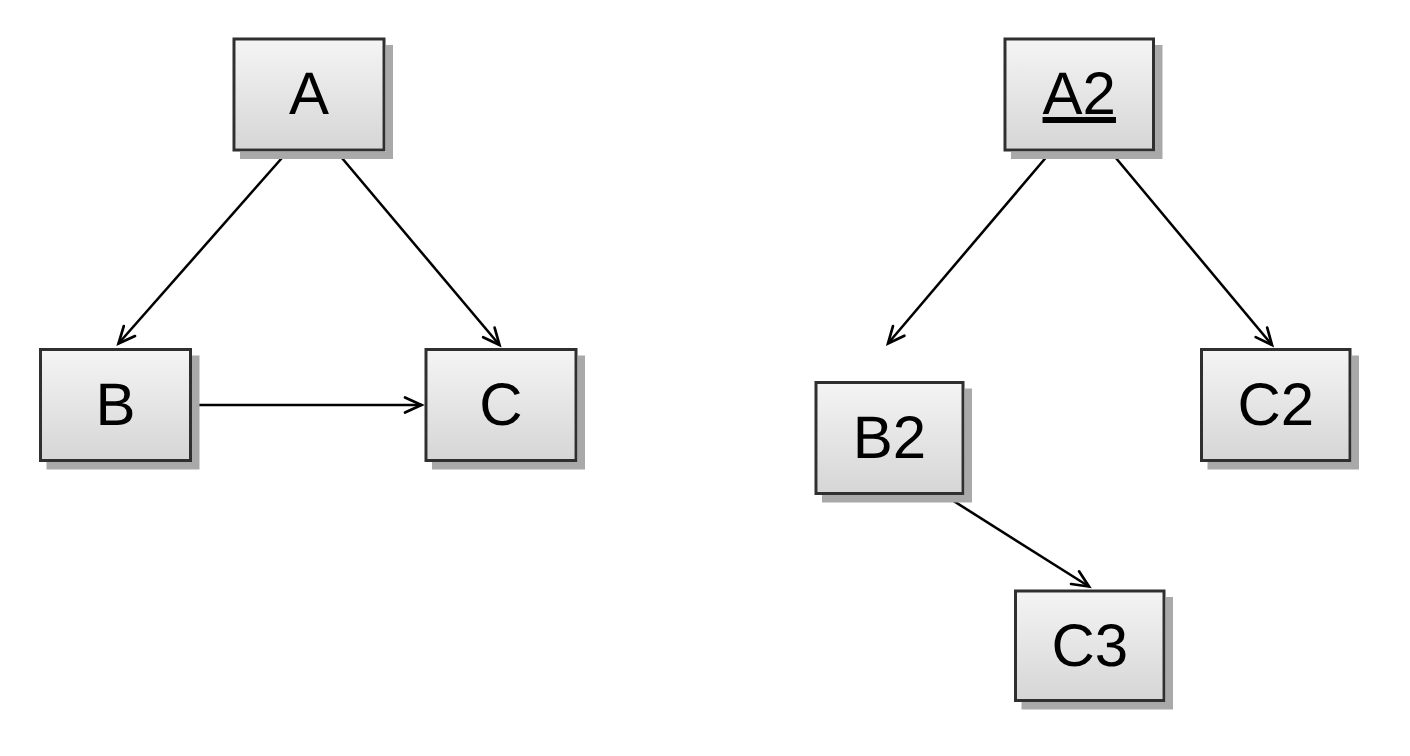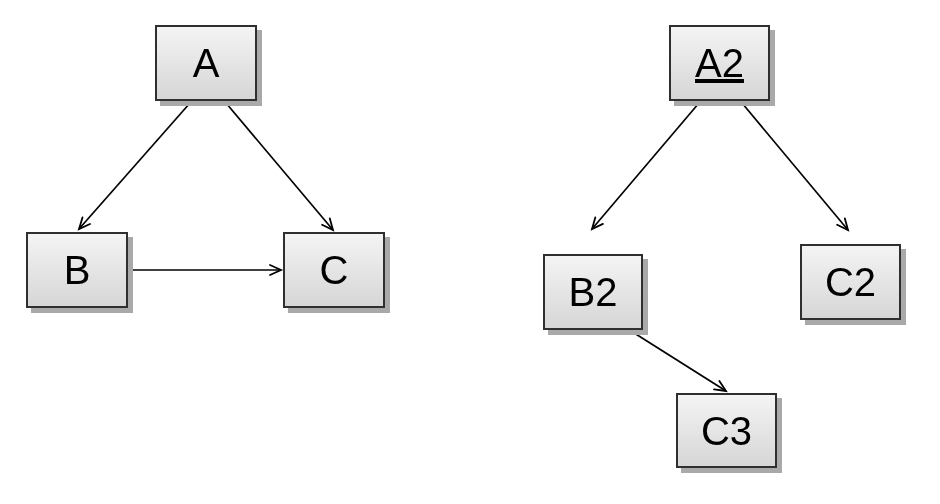--- a/index.html
+++ b/index.html
@@ -85,21 +85,21 @@
           <span class="node-label">C</span>
         </div>
       </div>
       <div>
         <div class="node" style="left: 669px; top: 25px; width: 101px; height: 76px; text-decoration: underline;">
           <span class="node-label">A2</span>
         </div>
         <div class="node" style="left: 543px; top: 232px; width: 100px; height: 76px; margin-top: 22px;">
           <span class="node-label">B2</span>
         </div>
-        <div class="node" style="left: 800px; top: 232px; width: 101px; height: 76px; margin-top: 12px;">
+        <div class="node" style="left: 800px; top: 232px; width: 101px; height: 76px;">
           <span class="node-label">C2</span>
         </div>
         <div class="node" style="left: 676px; top: 393px; width: 101px; height: 75px;">
           <span class="node-label">C3</span>
         </div>
       </div>
     </div>
 </div>
 
 </body></html>

